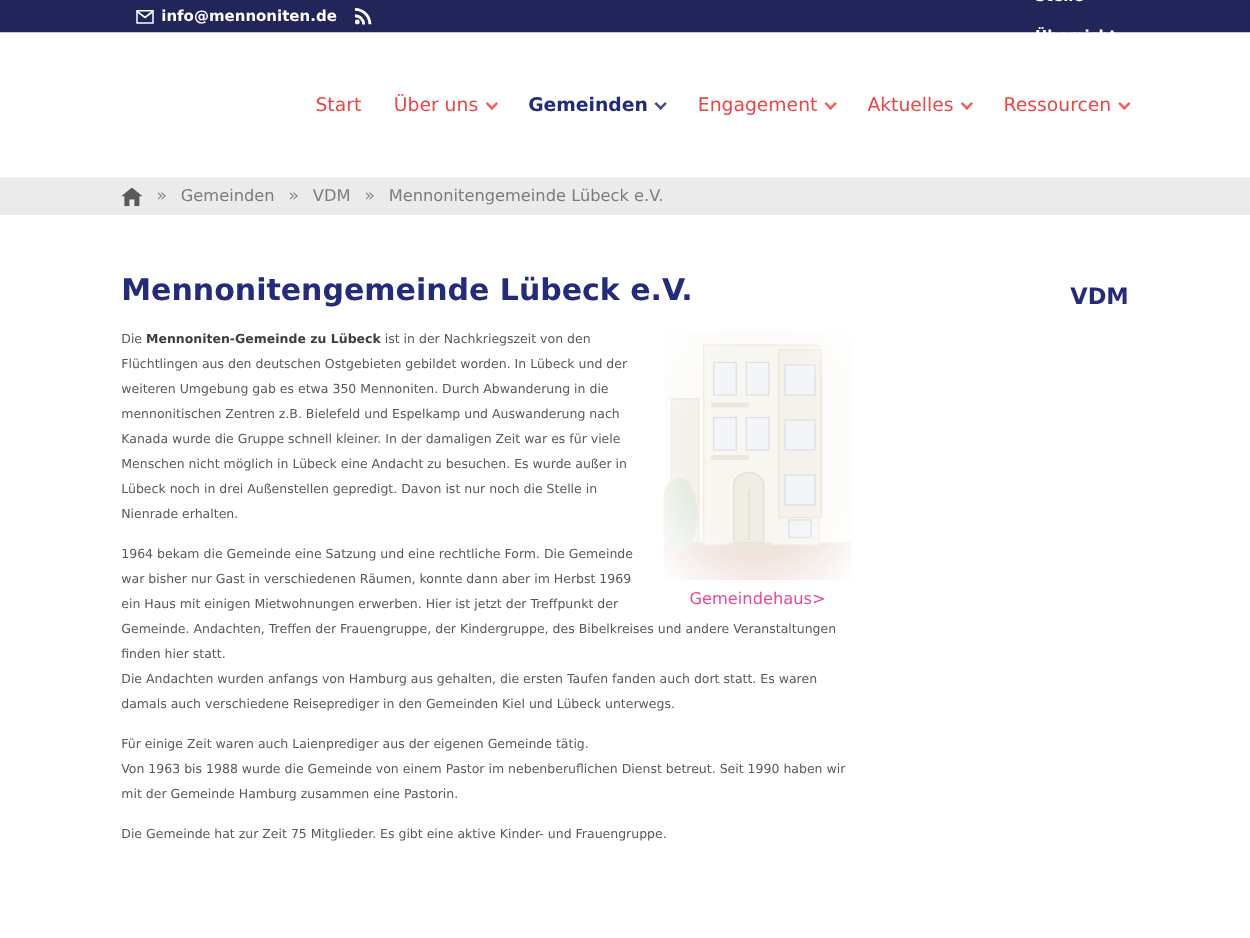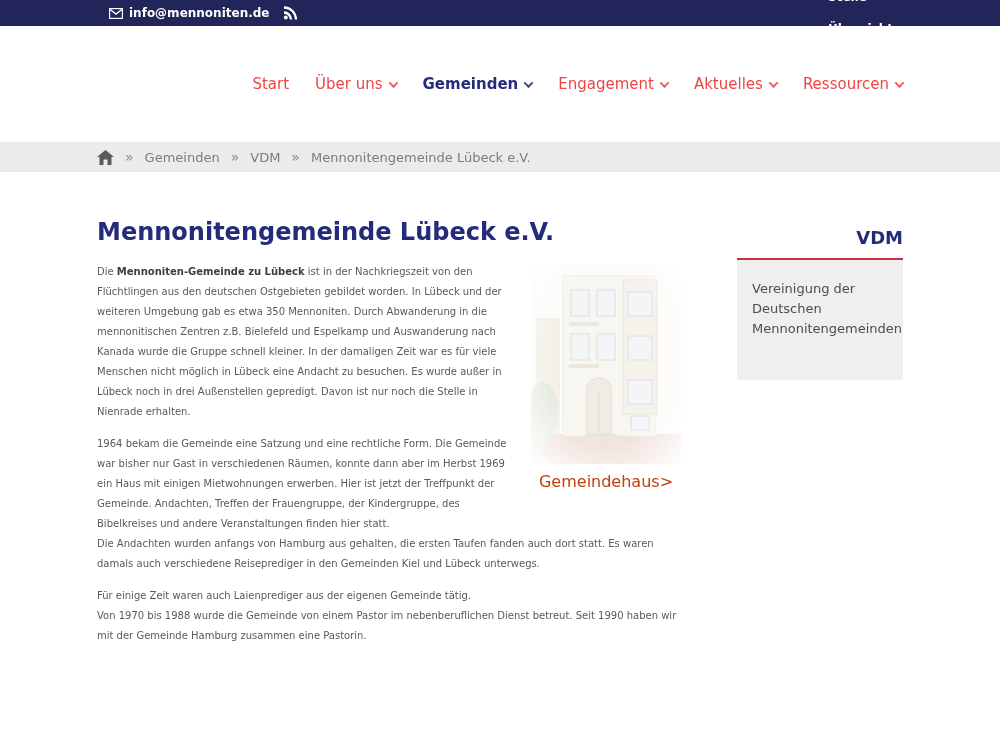--- a/index.html
+++ b/index.html
@@ -35,21 +35,21 @@
   .crumb-inner .sep { color: #8a8a8a; font-size: 14px; }
 
   
   .main-cols { display: flex; justify-content: space-between; align-items: flex-start; }
   article { width: 584px; }
   h1 { font-size: 24px; font-weight: bold; color: #232b7a; margin: 46px 0 16px; letter-spacing: 0; }
   article p { font-size: 10px; line-height: 20px; color: #595959; margin: 0 0 12px; }
   article strong { color: #3e3e3e; font-weight: bold; }
   figure.photo { float: right; width: 150px; margin: 2px 0 6px 17px; text-align: center; }
   figure.photo svg { display: block; border-radius: 2px; }
-  figcaption { font-size: 16px; color: #c2410c; margin-top: 8px; }
+  figcaption { font-size: 13px; color: #ec4899; margin-top: 8px; }
 
   aside { width: 166px; }
   .sidebar-title { font-size: 18px; font-weight: bold; color: #232b7a; text-align: right;
     margin: 55px 0 10px; }
   .side-box { background: #efefef; border-top: 2px solid #c8304a; padding: 19px 15px 41px;
     font-size: 13px; line-height: 20px; color: #4d4d4d; }
 </style>
 </head>
 <body>
 
@@ -173,24 +173,22 @@
           <rect width="150" height="200" fill="url(#vig)"></rect>
         </svg>
       </span>
       <figcaption>Gemeindehaus&gt;</figcaption>
     </figure>
 
     <p><span>Die </span><strong>Mennoniten-Gemeinde zu Lübeck</strong><span> ist in der Nachkriegszeit von den Flüchtlingen aus den deutschen Ostgebieten gebildet worden. In Lübeck und der weiteren Umgebung gab es etwa 350 Mennoniten. Durch Abwanderung in die mennonitischen Zentren z.B. Bielefeld und Espelkamp und Auswanderung nach Kanada wurde die Gruppe schnell kleiner. In der damaligen Zeit war es für viele Menschen nicht möglich in Lübeck eine Andacht zu besuchen. Es wurde außer in Lübeck noch in drei Außenstellen gepredigt. Davon ist nur noch die Stelle in Nienrade erhalten.</span></p>
 
     <p><span>1964 bekam die Gemeinde eine Satzung und eine rechtliche Form. Die Gemeinde war bisher nur Gast in verschiedenen Räumen, konnte dann aber im Herbst 1969 ein Haus mit einigen Mietwohnungen erwerben. Hier ist jetzt der Treffpunkt der Gemeinde. Andachten, Treffen der Frauengruppe, der Kindergruppe, des Bibelkreises und andere Veranstaltungen finden hier statt.</span><br><span>Die Andachten wurden anfangs von Hamburg aus gehalten, die ersten Taufen fanden auch dort statt. Es waren damals auch verschiedene Reiseprediger in den Gemeinden Kiel und Lübeck unterwegs.</span></p>
 
-    <p><span>Für einige Zeit waren auch Laienprediger aus der eigenen Gemeinde tätig.</span><br><span>Von 1970 bis 1988 wurde die Gemeinde von einem Pastor im nebenberuflichen Dienst betreut. Seit 1990 haben wir mit der Gemeinde Hamburg zusammen eine Pastorin.</span></p>
+    <p><span>Für einige Zeit waren auch Laienprediger aus der eigenen Gemeinde tätig.</span><br><span>Von 1963 bis 1988 wurde die Gemeinde von einem Pastor im nebenberuflichen Dienst betreut. Seit 1990 haben wir mit der Gemeinde Hamburg zusammen eine Pastorin.</span></p>
 
+    <p>Die Gemeinde hat zur Zeit 75 Mitglieder. Es gibt eine aktive Kinder- und Frauengruppe.</p>
 
   </article>
 
   <aside>
     <h2 class="sidebar-title">VDM</h2>
-    <div class="side-box">
-      <span>Vereinigung der Deutschen Mennonitengemeinden</span>
-    </div>
   </aside>
 </main>
 
 </body></html>

